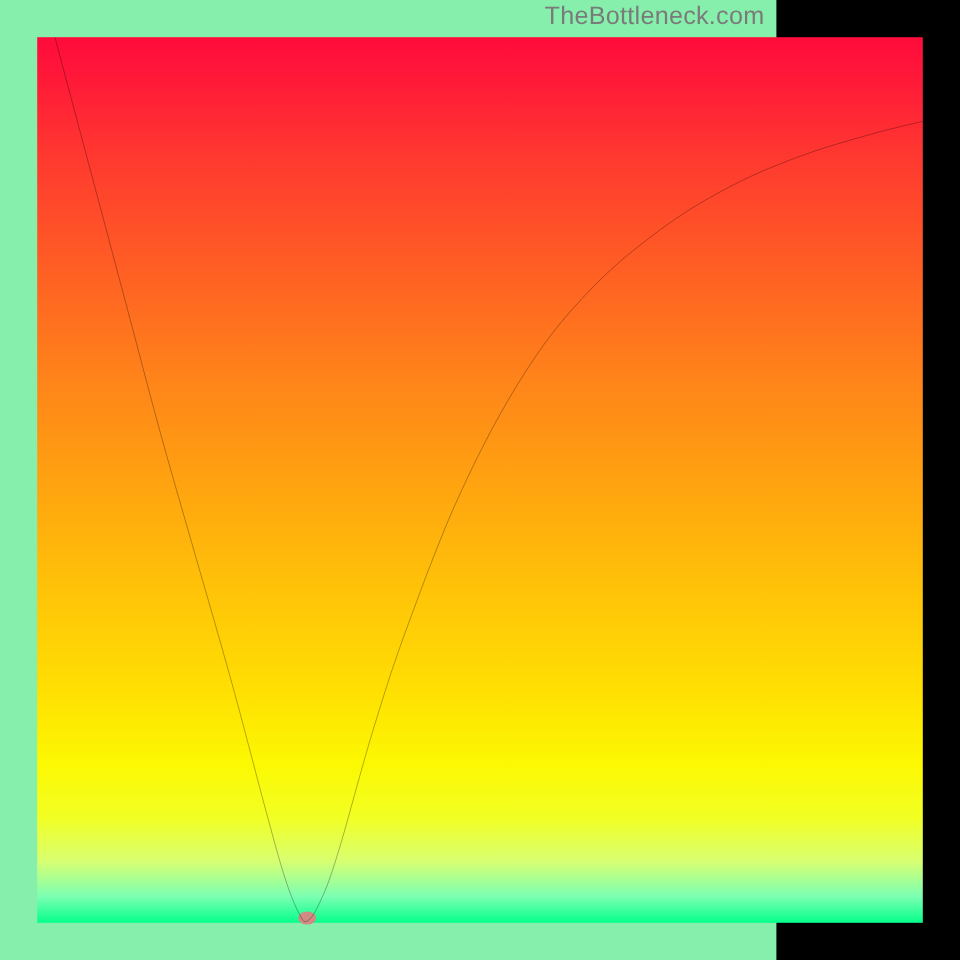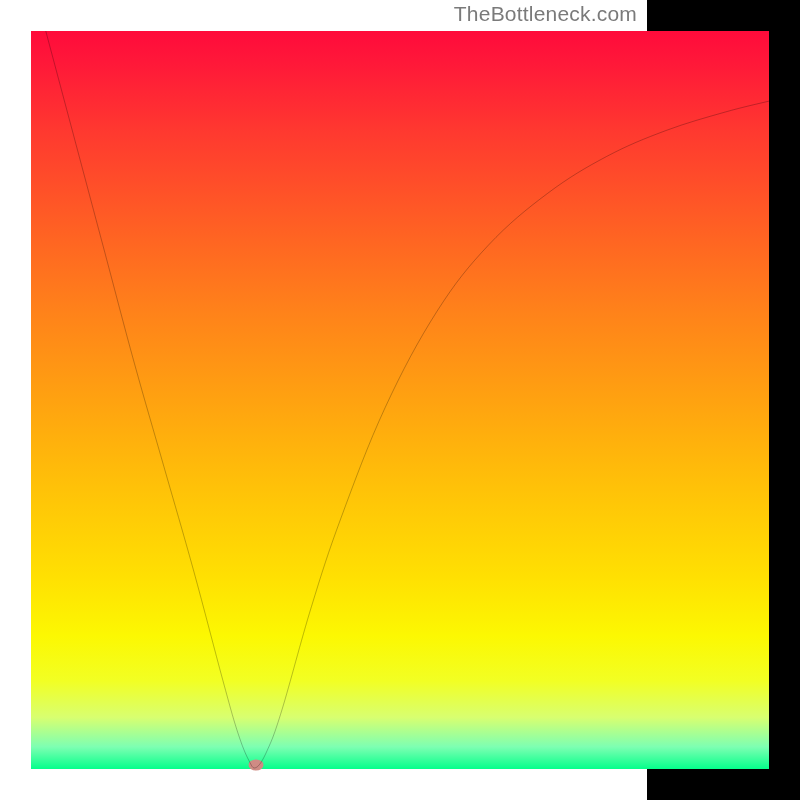--- a/index.html
+++ b/index.html
@@ -8,21 +8,21 @@
     width: 800px;
     height: 800px;
     background: #000;
     font-family: Arial, Helvetica, sans-serif;
     overflow: hidden;
   }
   .frame {
     position: relative;
     width: 647px;
     height: 800px;
-    background: #ffffff;
+    background: #86efac;
   }
   .attribution {
     position: absolute;
     top: 2px;
     right: 10px;
     color: #7a7a7a;
     font-size: 21px;
     font-weight: 500;
     letter-spacing: 0.2px;
     z-index: 20;

